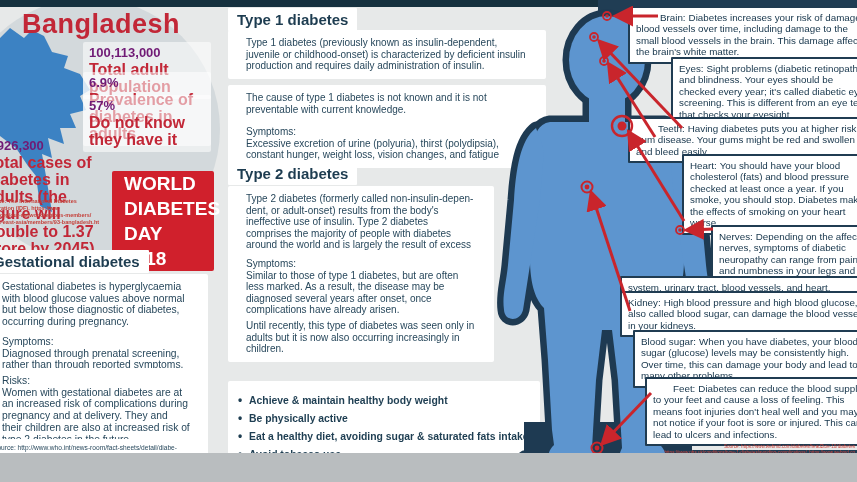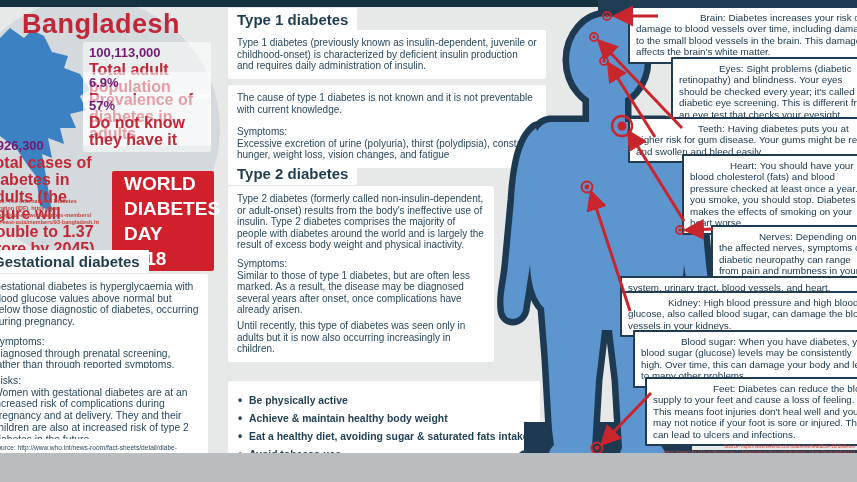--- a/index.html
+++ b/index.html
@@ -20,21 +20,21 @@
   #stat-4{left:-14px;top:139px;width:128px;}
   #stats-source{left:-14px;top:198px;width:130px;font-size:5.5px;line-height:1.3;color:#c4403a;font-weight:700;}
 
   #wdd-badge{left:112px;top:171px;width:78px;background:#d0202c;color:#ffffff;
              font-size:19px;font-weight:700;line-height:1.32;padding:0 12px;border-radius:2px;}
 
   
   .chip{background:#ffffff;color:#1d3c50;font-weight:700;font-size:15px;
         padding:3px 9px;white-space:nowrap;border-radius:1px;}
   .wbox{background:#ffffff;color:#28485c;font-size:10px;line-height:1.16;
-        padding:7px 9px;border-radius:2px;box-sizing:border-box;}
+        padding:7px 18px;border-radius:2px;box-sizing:border-box;}
   .wbox .ptitle{display:block;}
   .leftbox{font-size:10.3px;line-height:1.14;}
 
   
   #t1-chip{left:228px;top:8px;}
   #t1-p1{left:228px;top:30px;width:318px;}
   #t1-p2{left:228px;top:85px;width:318px;}
   #t1-p3{left:228px;top:119px;width:318px;}
   #t2-chip{left:228px;top:162px;}
   #t2-p1{left:228px;top:186px;width:266px;}
@@ -52,21 +52,21 @@
   #gest-src{left:-16px;top:439px;width:224px;font-size:6.6px;white-space:nowrap;padding:5px 9px;color:#2a4a5e;}
 
   
   #top-strip{left:0;top:0;width:857px;height:7px;background:#16313f;}
   #topright-band{left:598px;top:0;width:259px;height:32px;background:#203d54;}
   #pedestal{left:516px;top:450px;width:341px;height:32px;background:#203d54;border-top-left-radius:10px;}
 
   
   .callout{background:#ffffff;border:2px solid #203c52;color:#15344a;
            font-size:9.8px;line-height:1.17;padding:4px 6px;box-sizing:border-box;border-radius:1px;}
-  .co-label{margin-right:3px;margin-left:40px;}
+  .co-label{margin-right:3px;}
   #co-brain{left:628px;top:6px;width:252px;text-indent:24px;}
   #co-eyes{left:671px;top:57px;width:209px;}
   #co-teeth{left:628px;top:117px;width:252px;text-indent:22px;}
   #co-heart{left:682px;top:154px;width:198px;}
   #co-nerves-1{left:711px;top:225px;width:169px;}
   #co-nerves-2{left:620px;top:276px;width:260px;white-space:nowrap;}
   #co-kidney{left:620px;top:291px;width:260px;}
   #co-blood{left:633px;top:330px;width:247px;}
   #co-feet{left:645px;top:377px;width:235px;text-indent:20px;}
   #right-sources{right:2px;top:444px;width:330px;text-align:right;
@@ -141,22 +141,22 @@
 
   <div class="abs z2 chip" id="t2-chip">Type 2 diabetes</div>
   <div class="abs z2 wbox" id="t2-p1">Type 2 diabetes (formerly called non-insulin-depen­dent, or adult-onset) results from the body's ineffective use of insulin. Type 2 diabetes comprises the majority of people with diabetes around the world and is largely the result of excess body weight and physical inactivity.</div>
   <div class="abs z2 wbox" id="t2-p2">
     <span class="ptitle">Symptoms:</span>
     <span class="ptitle" style="margin-bottom:4px;">Similar to those of type 1 diabetes, but are often less marked. As a result, the disease may be diagnosed several years after onset, once complications have already arisen.</span>
     <span class="ptitle">Until recently, this type of diabetes was seen only in adults but it is now also occurring increasingly in children.</span>
   </div>
 
   <div class="abs z2 wbox" id="prev-box">
+    <div class="bullet">Achieve &amp; maintain healthy body weight</div>
     <div class="bullet">Be physically active</div>
-    <div class="bullet">Achieve &amp; maintain healthy body weight</div>
     <div class="bullet">Eat a healthy diet, avoiding sugar &amp; saturated fats intake</div>
     <div class="bullet">Avoid tobacco use</div>
   </div>
 
   <div class="abs z4" id="top-strip"></div>
   <div class="abs z4" id="topright-band"></div>
   <div class="abs z4" id="pedestal"></div>
 
   <svg class="abs z5" style="left:480px;top:0;" width="260" height="482" viewBox="0 0 260 482">
     <g stroke="#1e3a52" stroke-width="13" fill="#1e3a52" stroke-linejoin="round" stroke-linecap="round">

